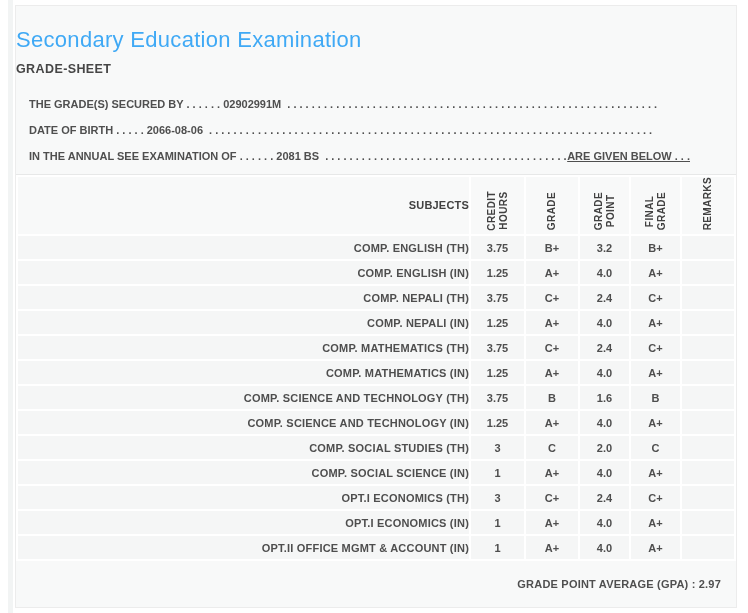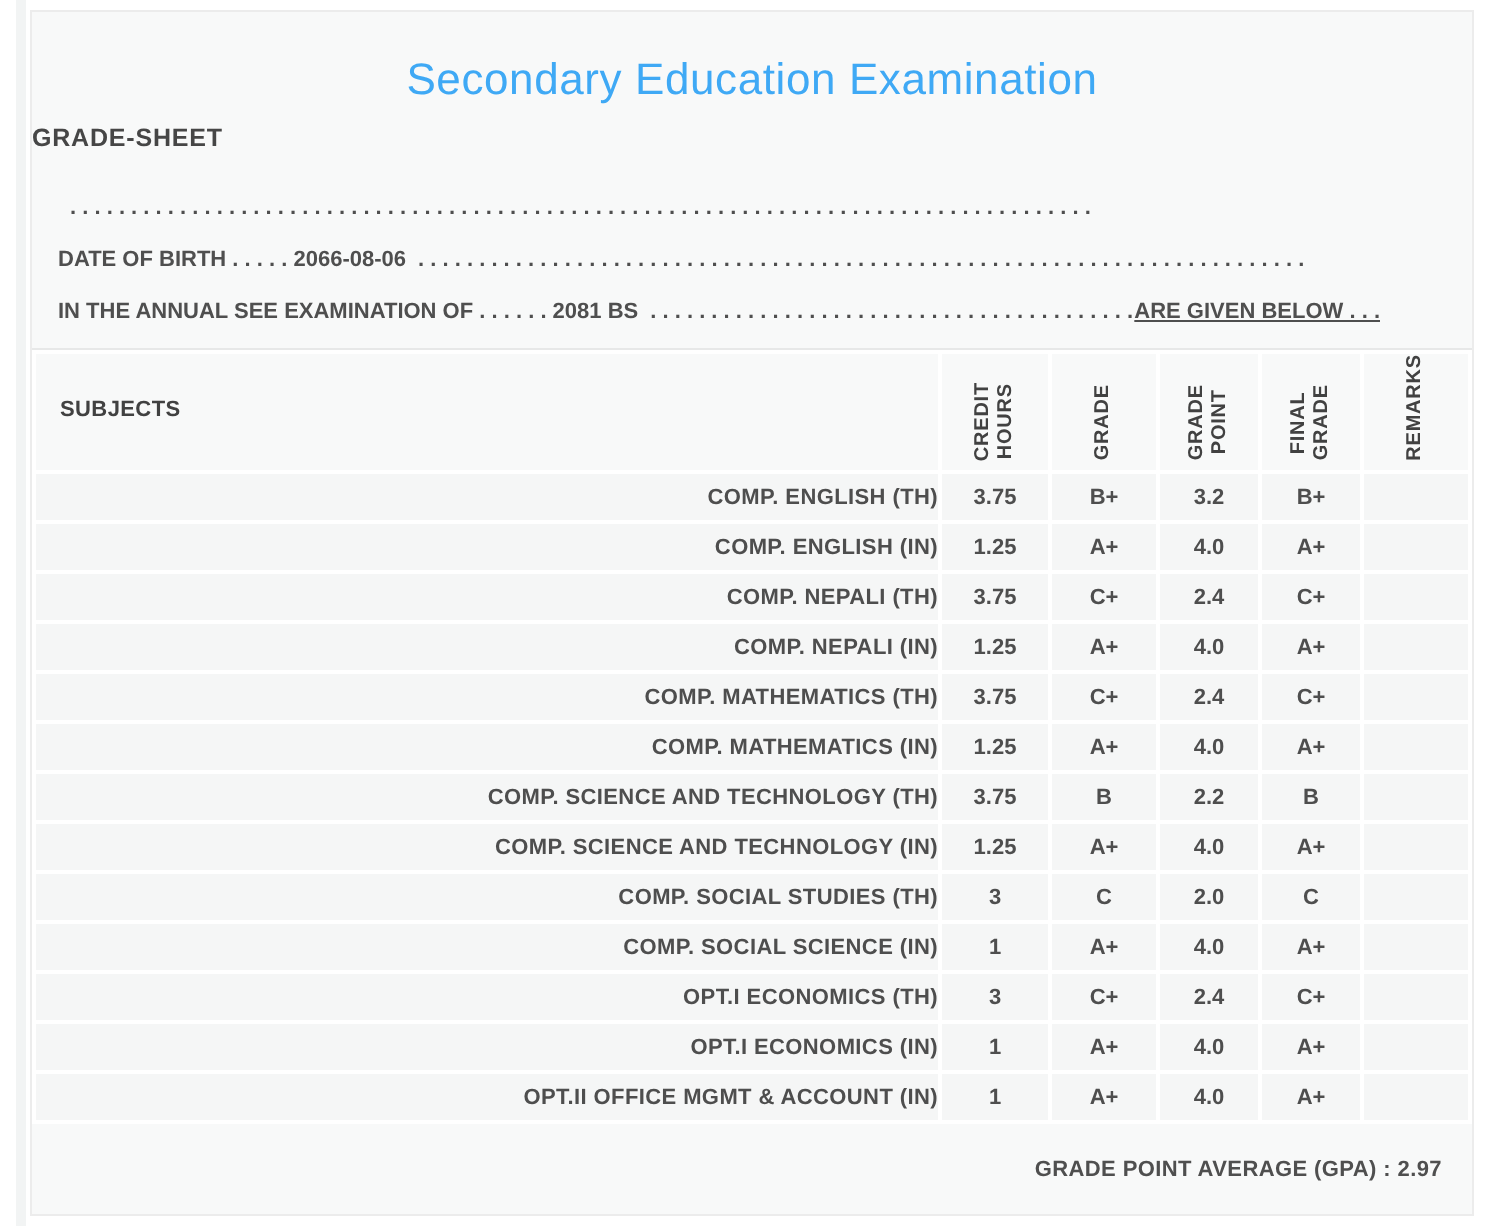--- a/index.html
+++ b/index.html
@@ -3,41 +3,41 @@
 <meta charset="utf-8">
 <style>
   * { margin: 0; padding: 0; box-sizing: border-box; }
   html, body { width: 748px; height: 613px; background: #ffffff; overflow: hidden;
     font-family: "Liberation Sans", sans-serif; }
   .gutter-band { position: absolute; left: 8px; top: 0; width: 5px; height: 613px;
     background: #f2f4f4; }
   .panel { position: absolute; left: 15px; top: 5px; width: 722px; height: 603px;
     background: #f8f9f9; border: 1px solid #ececec; overflow: hidden; }
 
-  .title { margin-top: 21px; text-align: center; font-size: 22px; font-weight: normal;
+  .title { margin-top: 21px; font-size: 22px; font-weight: normal;
     color: #3fa9f5; letter-spacing: 0.3px; }
   .subtitle { margin-top: 9px; text-align: left; font-size: 12.5px; font-weight: bold;
     color: #464646; letter-spacing: 0.4px; }
 
   .info { margin: 15px 0 0 13px; }
   .info-line { display: flex; align-items: baseline; white-space: nowrap;
     font-size: 11px; font-weight: bold; color: #4f4f4f; height: 26px; line-height: 26px; }
   .info-line .main { flex: 0 0 auto; }
   .info-line .dots { flex: 1 1 auto; overflow: hidden; margin-left: 6px; }
   .info-line .suffix { flex: 0 0 auto; margin-left: 0; text-decoration: underline; }
   .line-1 { width: 631px; }
   .line-2 { width: 625px; }
   .line-3 { width: 661px; }
 
   table { width: 100%; margin-top: 5px; border-collapse: separate; border-spacing: 2px;
     background: #ffffff; border-top: 1px solid #e7e8e8; }
   th, td { font-size: 11px; font-weight: bold; color: #4e4e4e; background: #f5f6f6; }
   th { background: #f8f9f9; height: 48px; vertical-align: bottom; text-align: center;
     padding-bottom: 2px; }
-  th.subjects-th { text-align: left; vertical-align: middle; padding-left: 12px;
+  th.subjects-th { text-align: right; vertical-align: middle; padding-left: 12px;
     color: #414141; letter-spacing: 0.2px; }
   td { height: 23px; text-align: center; }
   td.subject-cell { text-align: right; padding-left: 12px; letter-spacing: 0.2px; }
   col.c-credit { width: 53px; } col.c-grade { width: 52px; } col.c-point { width: 49px; }
   col.c-final { width: 49px; } col.c-remarks { width: 52px; }
   .vlabel { display: inline-block; writing-mode: vertical-rl; transform: rotate(180deg);
     white-space: pre-line; line-height: 1.15; font-size: 10px; font-weight: bold;
     color: #414141; letter-spacing: 0.4px; }
 
   .footer-row { margin-top: 17px; padding-right: 15px; text-align: right;
@@ -48,20 +48,21 @@
 
 <div class="gutter-band"></div>
 
 <div class="panel">
 
   <div class="title">Secondary Education Examination</div>
   <div class="subtitle">GRADE-SHEET</div>
 
   <div class="info">
     <div class="info-line line-1">
+      <span class="main">THE GRADE(S) SECURED BY . . . . . . 02902991M</span>
       <span class="dots">. . . . . . . . . . . . . . . . . . . . . . . . . . . . . . . . . . . . . . . . . . . . . . . . . . . . . . . . . . . . . . . . . . . . . . . . . . . . . . . . . . . .</span>
       <span class="suffix"></span>
     </div>
     <div class="info-line line-2">
       <span class="main">DATE OF BIRTH . . . . . 2066-08-06</span>
       <span class="dots">. . . . . . . . . . . . . . . . . . . . . . . . . . . . . . . . . . . . . . . . . . . . . . . . . . . . . . . . . . . . . . . . . . . . . . . . . . . . . . . . . . . .</span>
       <span class="suffix"></span>
     </div>
     <div class="info-line line-3">
       <span class="main">IN THE ANNUAL SEE EXAMINATION OF . . . . . . 2081 BS</span>
@@ -145,21 +146,21 @@
           <td>A+</td>
           <td>4.0</td>
           <td>A+</td>
           <td></td>
         </tr>
 
         <tr>
           <td class="subject-cell">COMP. SCIENCE AND TECHNOLOGY (TH)</td>
           <td>3.75</td>
           <td>B</td>
-          <td>2.2</td>
+          <td>1.6</td>
           <td>B</td>
           <td></td>
         </tr>
 
         <tr>
           <td class="subject-cell">COMP. SCIENCE AND TECHNOLOGY (IN)</td>
           <td>1.25</td>
           <td>A+</td>
           <td>4.0</td>
           <td>A+</td>

